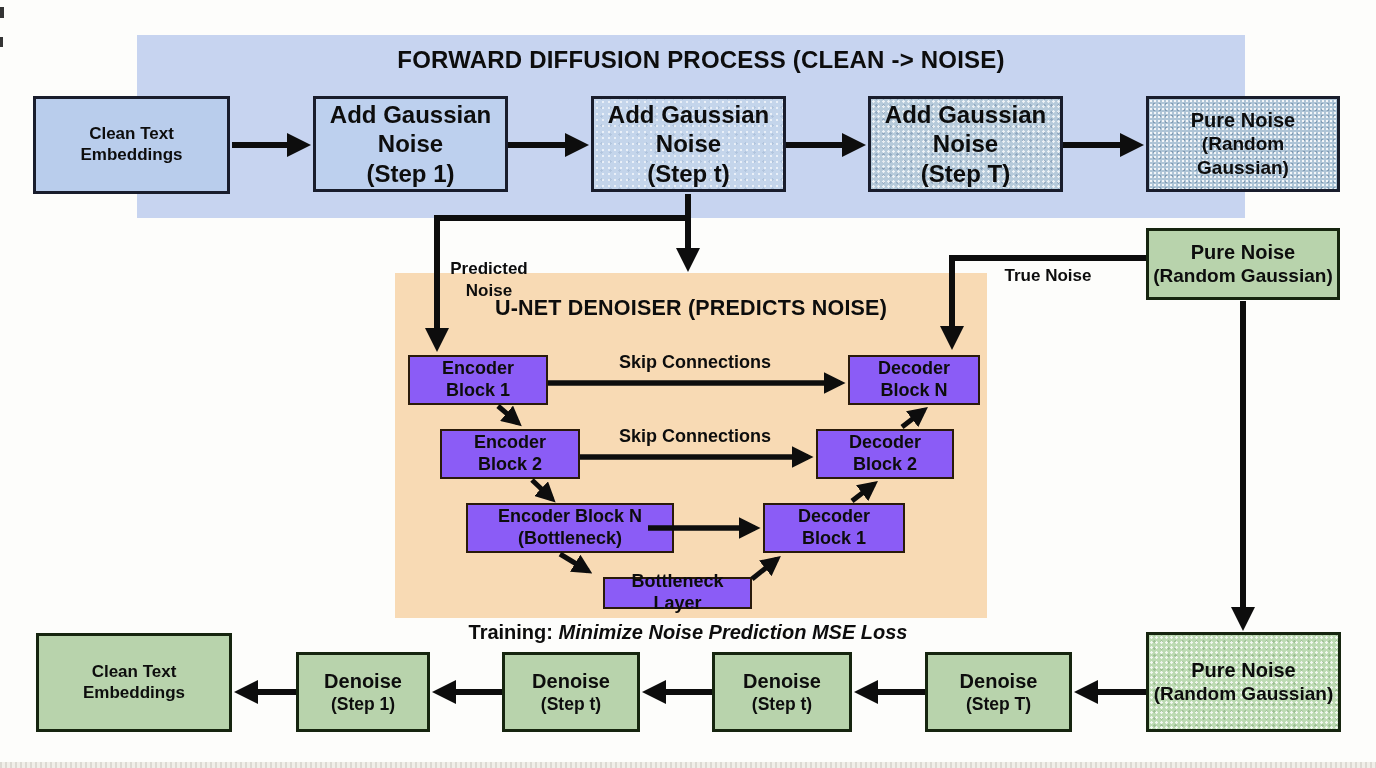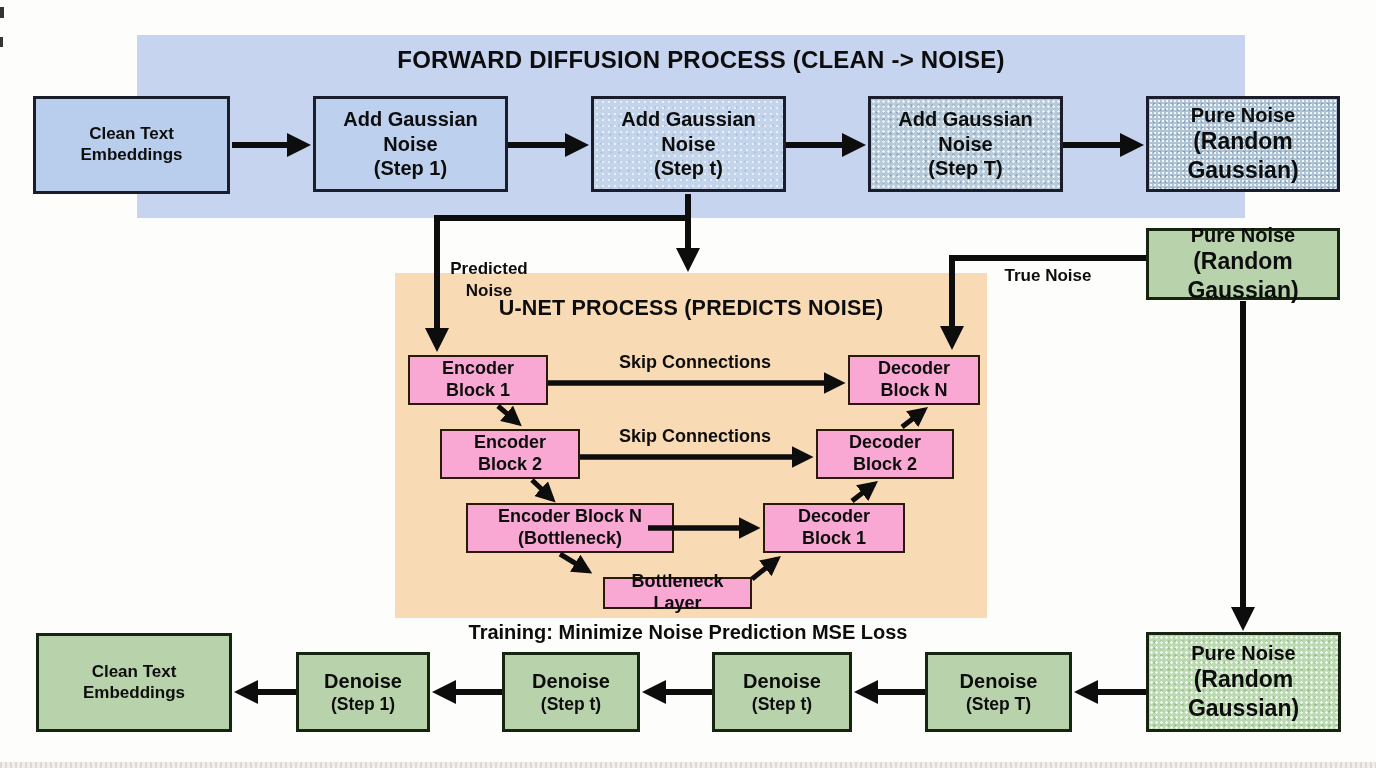--- a/index.html
+++ b/index.html
@@ -38,49 +38,49 @@
     background-image:radial-gradient(rgba(255,255,255,.75) 1px, transparent 1.5px),
                      radial-gradient(rgba(80,110,145,.35) 1px, transparent 1.5px);
     background-size:5px 5px,7px 7px;background-position:0 0,2px 3px;
   }
   .tex-heavy{
     background-color:#aec4d6;
     background-image:radial-gradient(rgba(255,255,255,.85) 1px, transparent 1.5px),
                      radial-gradient(rgba(70,100,135,.40) 1px, transparent 1.5px);
     background-size:4px 4px,6px 6px;background-position:0 0,2px 2px;
   }
-  .orange{background:#f9a8d4;border-color:#2a1a0a;border-width:2.5px;}
+  .orange{background:#8b5cf6;border-color:#2a1a0a;border-width:2.5px;}
   .green{background:#b8d3ac;border-color:#16250f;}
   .green-tex{
     background-color:#bcdab2;
     background-image:radial-gradient(rgba(255,255,255,.8) 1px, transparent 1.5px),
                      radial-gradient(rgba(90,130,80,.30) 1px, transparent 1.5px);
     background-size:5px 5px,7px 7px;background-position:0 0,2px 3px;
     border-color:#16250f;
   }
-  .fs20 .lbl{font-size:20px;}
+  .fs20 .lbl{font-size:24px;}
   .fs21 .lbl{font-size:17px;text-align:center;}
   .fs18 .lbl{font-size:18px;}
   .box .title{font-weight:700;font-size:20px;text-align:right;}
-  .box .subtitle{font-weight:700;font-size:23px;white-space:pre-line;line-height:1.25;}
+  .box .subtitle{font-weight:700;font-size:19px;white-space:pre-line;line-height:1.25;}
   .box .step{font-weight:700;font-size:17.5px;}
   .narrow-sub .subtitle{max-width:125px;}
 
   .float-label{
     position:absolute;z-index:6;font-weight:700;font-size:17px;
     text-align:center;white-space:pre-line;line-height:1.3;margin-top:32px;
   }
   .skip-label{
     position:absolute;z-index:6;font-weight:700;font-size:18px;text-align:center;
   }
   .training-label{
     position:absolute;z-index:6;left:0;right:0;top:621px;text-align:center;font-size:20px;
   }
   .training-label .t-prefix{font-weight:800;}
-  .training-label .t-rest{font-weight:700;}
+  .training-label .t-rest{font-weight:700;font-style:italic;}
 
   svg.arrows{position:absolute;left:0;top:0;z-index:5;pointer-events:none;}
 
   .edge-mark{position:absolute;z-index:7;background:#343434;}
   .edge-mark.m1{left:0;top:7px;width:4px;height:11px;}
   .edge-mark.m2{left:0;top:37px;width:3px;height:10px;}
   .bottom-strip{
     position:absolute;z-index:2;left:0;bottom:0;width:100%;height:6px;
     background-color:#f1efe9;
     background-image:repeating-linear-gradient(90deg, rgba(110,105,95,.16) 0 2px, transparent 2px 5px);
@@ -88,21 +88,21 @@
 </style>
 </head>
 <body>
 
 <div class="canvas">
 
   <div class="banner banner-blue">
     <div class="banner-title">FORWARD DIFFUSION PROCESS (CLEAN -&gt; NOISE)</div>
   </div>
   <div class="banner banner-orange">
-    <div class="banner-title">U-NET PROCESS (PREDICTS NOISE)</div>
+    <div class="banner-title">U-NET DENOISER (PREDICTS NOISE)</div>
   </div>
 
   <div class="box blue-plain fs21" style="left:33px;top:96px;width:197px;height:98px;">
     <span class="lbl">Clean Text
 Embeddings</span>
   </div>
   <div class="box blue fs20" style="left:313px;top:96px;width:195px;height:96px;">
     <span class="lbl">Add Gaussian
 Noise
 (Step 1)</span>

